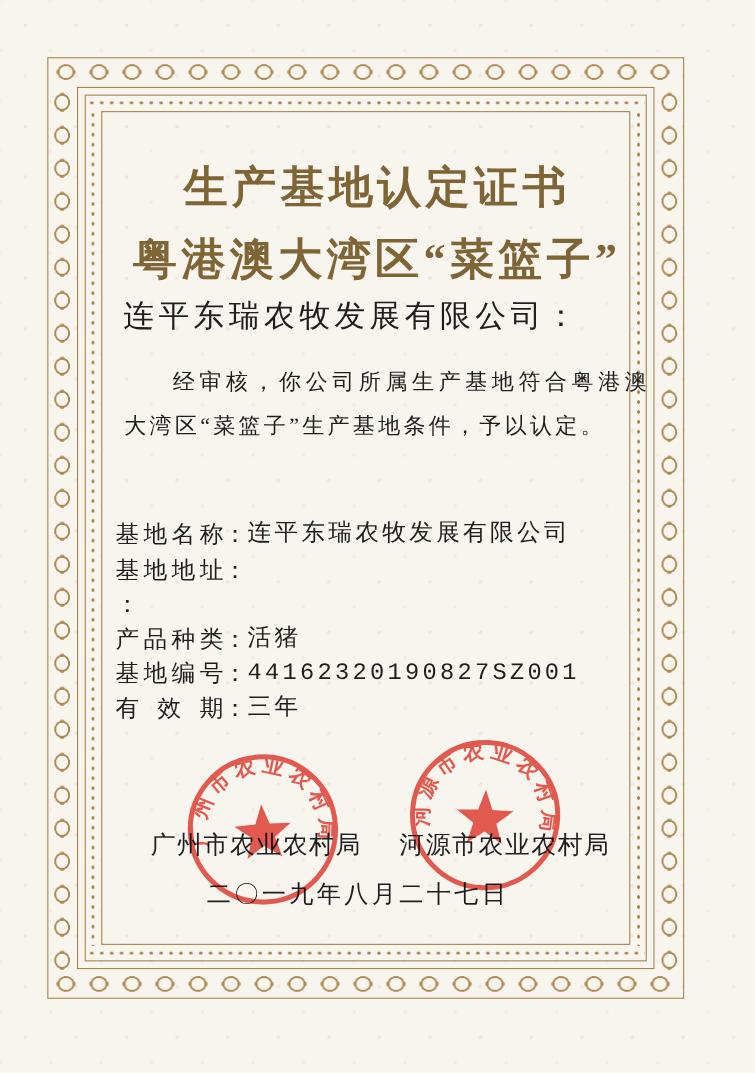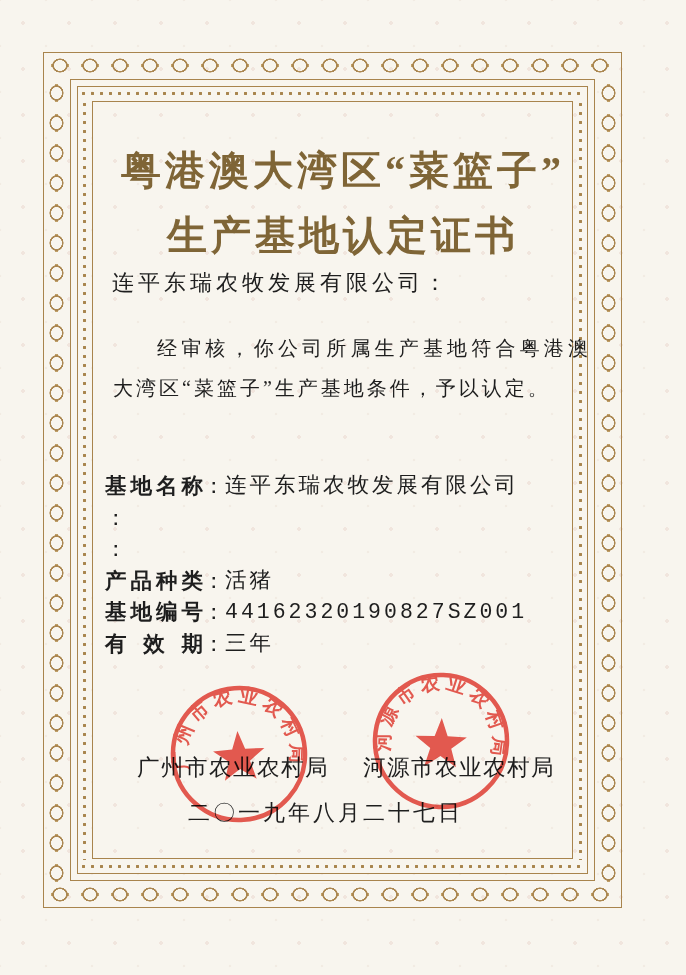--- a/index.html
+++ b/index.html
@@ -67,39 +67,38 @@
   #cert-title{
     left:93px; right:93px; top:138px;
     text-align:center;
     font-size:40px; font-weight:700;
     color:#7f6536;
     letter-spacing:4px;
     line-height:65px;
   }
   #salutation{
     left:112px; top:268px;
-    font-size:22px; letter-spacing:4px;
+    font-size:28px; letter-spacing:4px;
   }
   #body-par{
     left:113px; top:328px; width:478px;
     font-size:20px; line-height:40px;
     letter-spacing:3px;
     text-indent:2.2em;
     text-align:justify;
   }
   #details{
     left:105px; top:471px; width:486px;
     font-size:21.5px; line-height:31.5px;
   }
   .drow{ display:flex; align-items:flex-start; }
   .dlabel{
     display:inline-block; width:98px;
     text-align:justify; text-align-last:justify;
     flex:0 0 98px;
-    font-weight:bold;
   }
   .dcolon{ flex:0 0 22px; }
   .dvalue{ letter-spacing:3px; flex:1 1 auto;font-family:Liberation Mono, monospace; }
   #issuer-line{ left:137px; top:752px; font-size:22.5px; letter-spacing:1.5px; display:flex; }
   #issuer-gap{ display:inline-block; width:34px; }
   #issue-date{ left:188px; top:798px; font-size:22px; letter-spacing:3px;font-family:Liberation Serif, serif; }
 
   
   .seal{
     position:absolute; width:144px; height:144px;
@@ -118,35 +117,36 @@
 <div class="orn orn-v" id="orn-right"></div>
 <div class="gold" id="frame-band2"></div>
 <div class="gold" id="frame-band3"></div>
 <div class="orn dot-h" id="dot-top"></div>
 <div class="orn dot-h" id="dot-bottom"></div>
 <div class="orn dot-v" id="dot-left"></div>
 <div class="orn dot-v" id="dot-right"></div>
 <div class="gold" id="frame-inner"></div>
 
 <div class="abs" id="cert-title">
+  <div>生产基地认定证书</div>
   <div>粤港澳大湾区“菜篮子”</div>
-  <div>生产基地认定证书</div>
 </div>
 
 <div class="abs" id="salutation">连平东瑞农牧发展有限公司：</div>
 
 <div class="abs" id="body-par">经审核，你公司所属生产基地符合粤港澳大湾区“菜篮子”生产基地条件，予以认定。</div>
 
 <div class="abs" id="details">
   <div class="drow">
     <span class="dlabel">基地名称</span>
       <span class="dcolon">：</span>
       <span class="dvalue">连平东瑞农牧发展有限公司</span>
   </div>
   <div class="drow">
+    <span class="dlabel">基地地址</span>
       <span class="dcolon">：</span>
   </div>
   <div class="drow">
       <span class="dcolon">：</span>
   </div>
   <div class="drow">
     <span class="dlabel">产品种类</span>
       <span class="dcolon">：</span>
       <span class="dvalue">活猪</span>
   </div>

